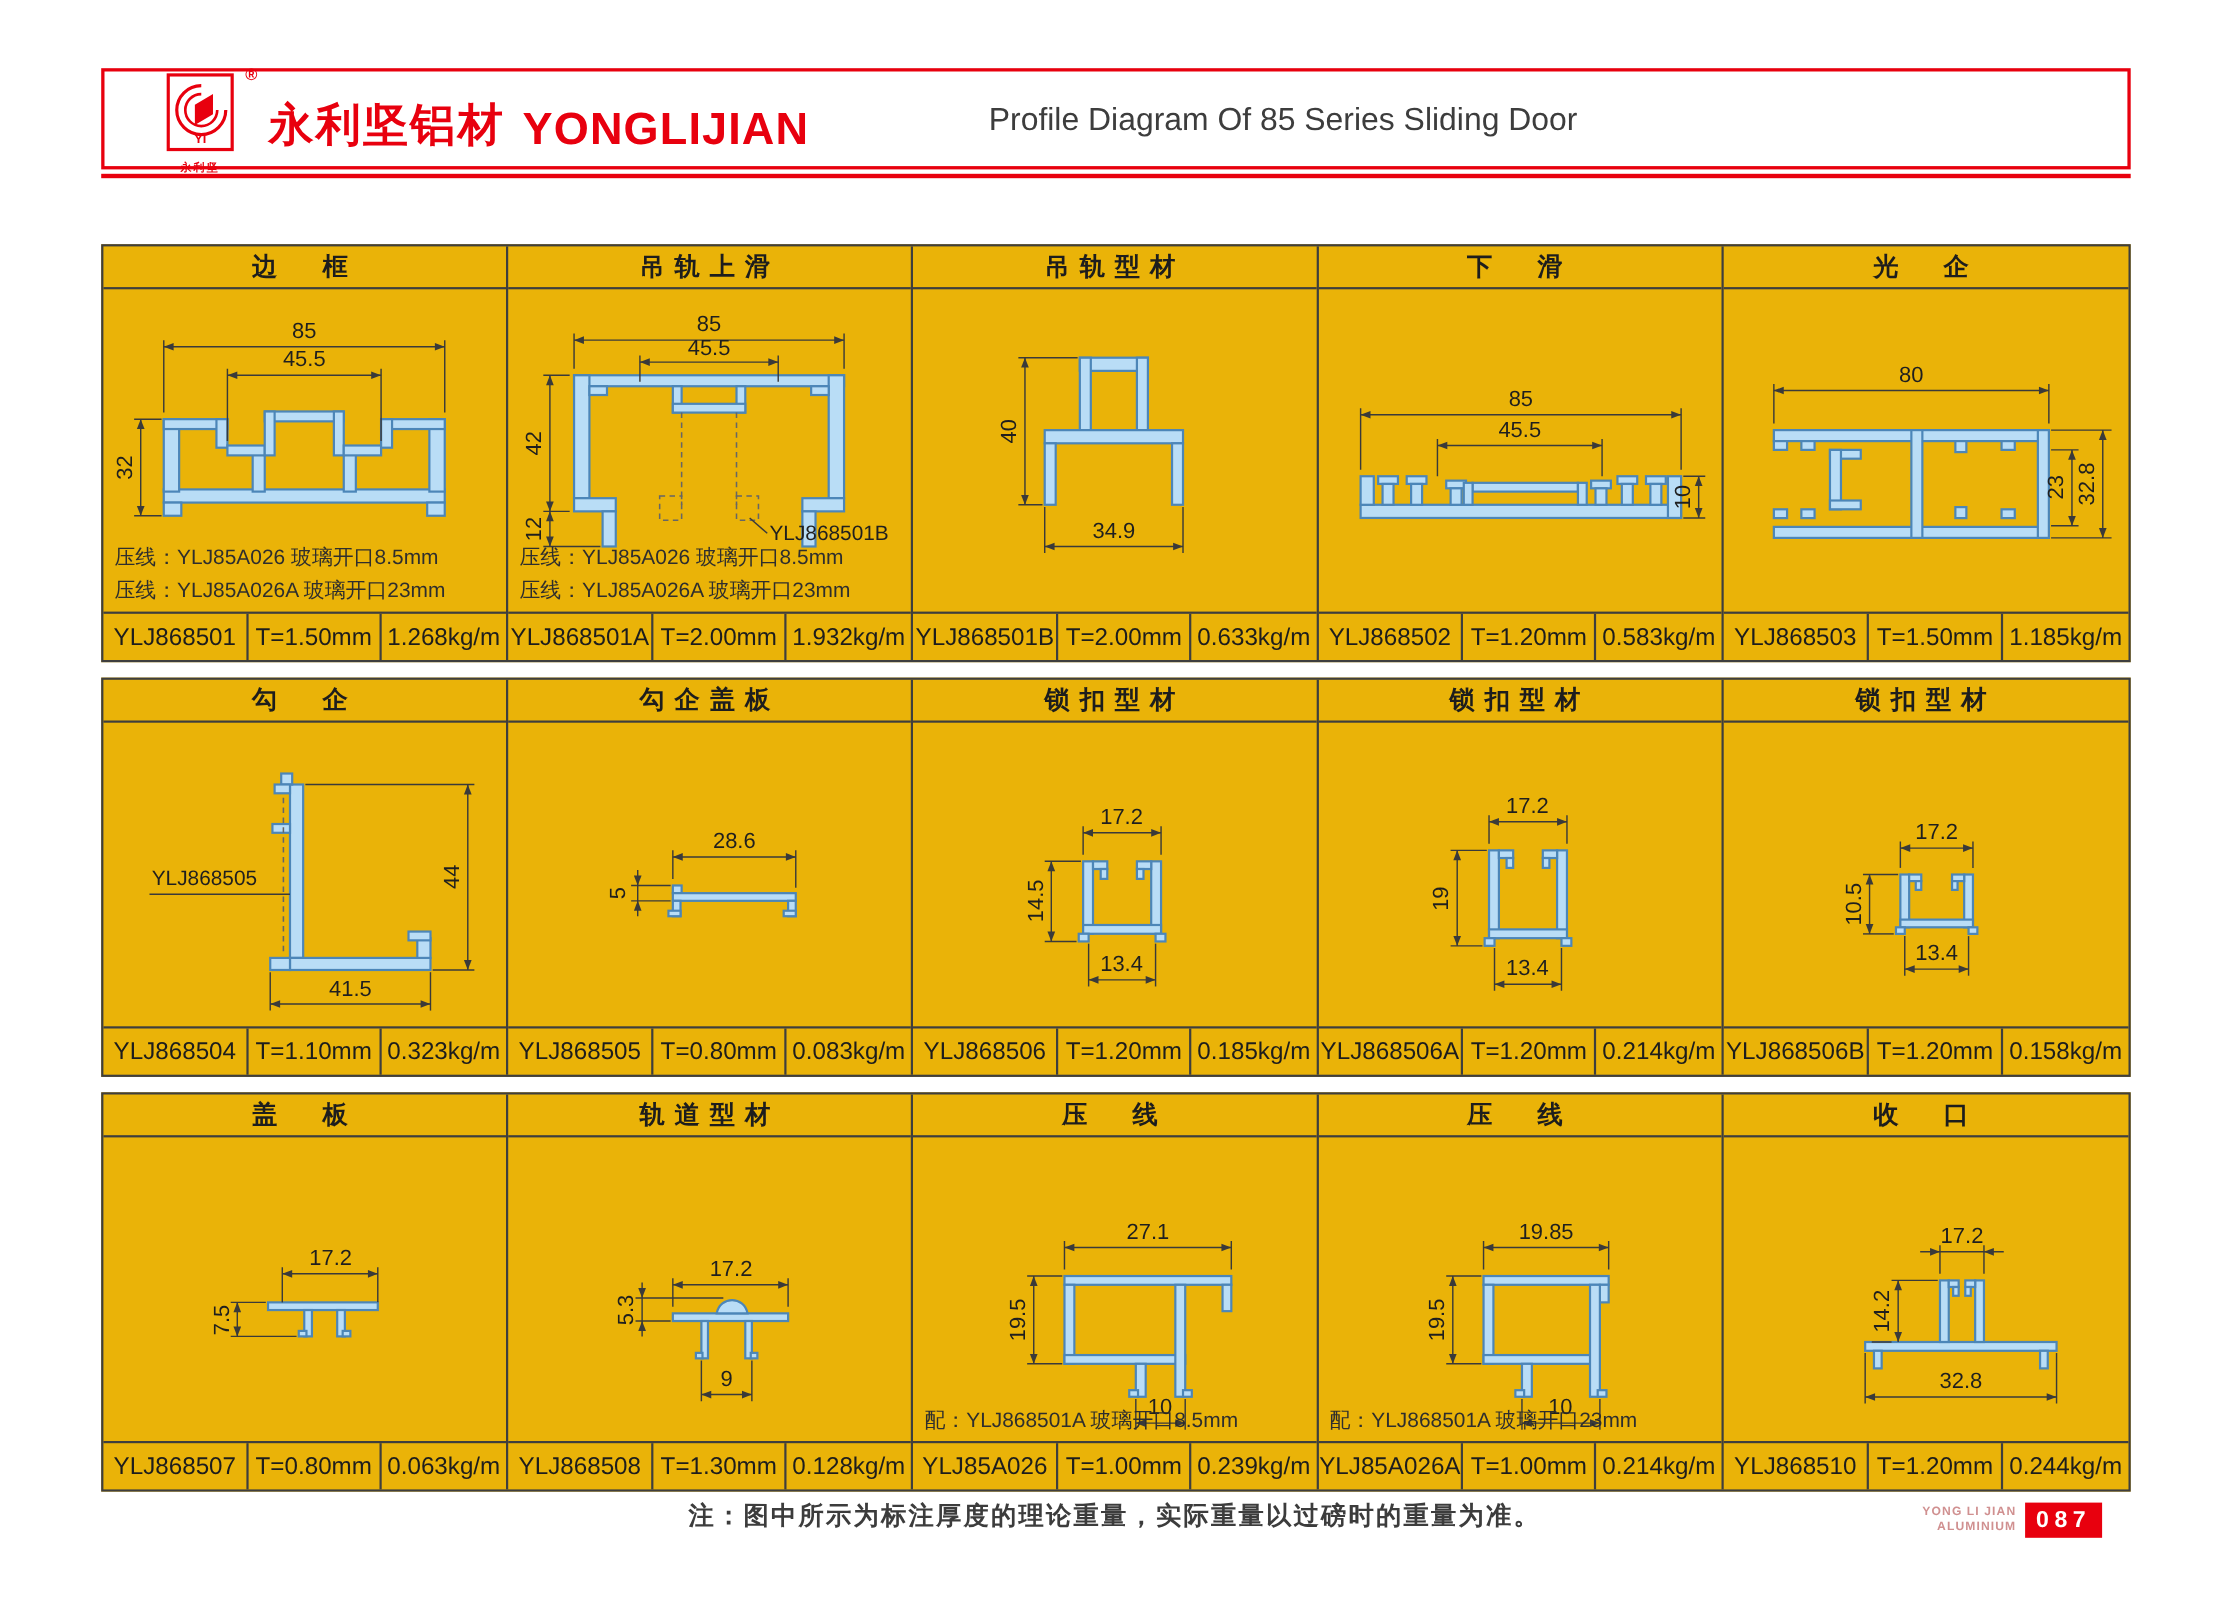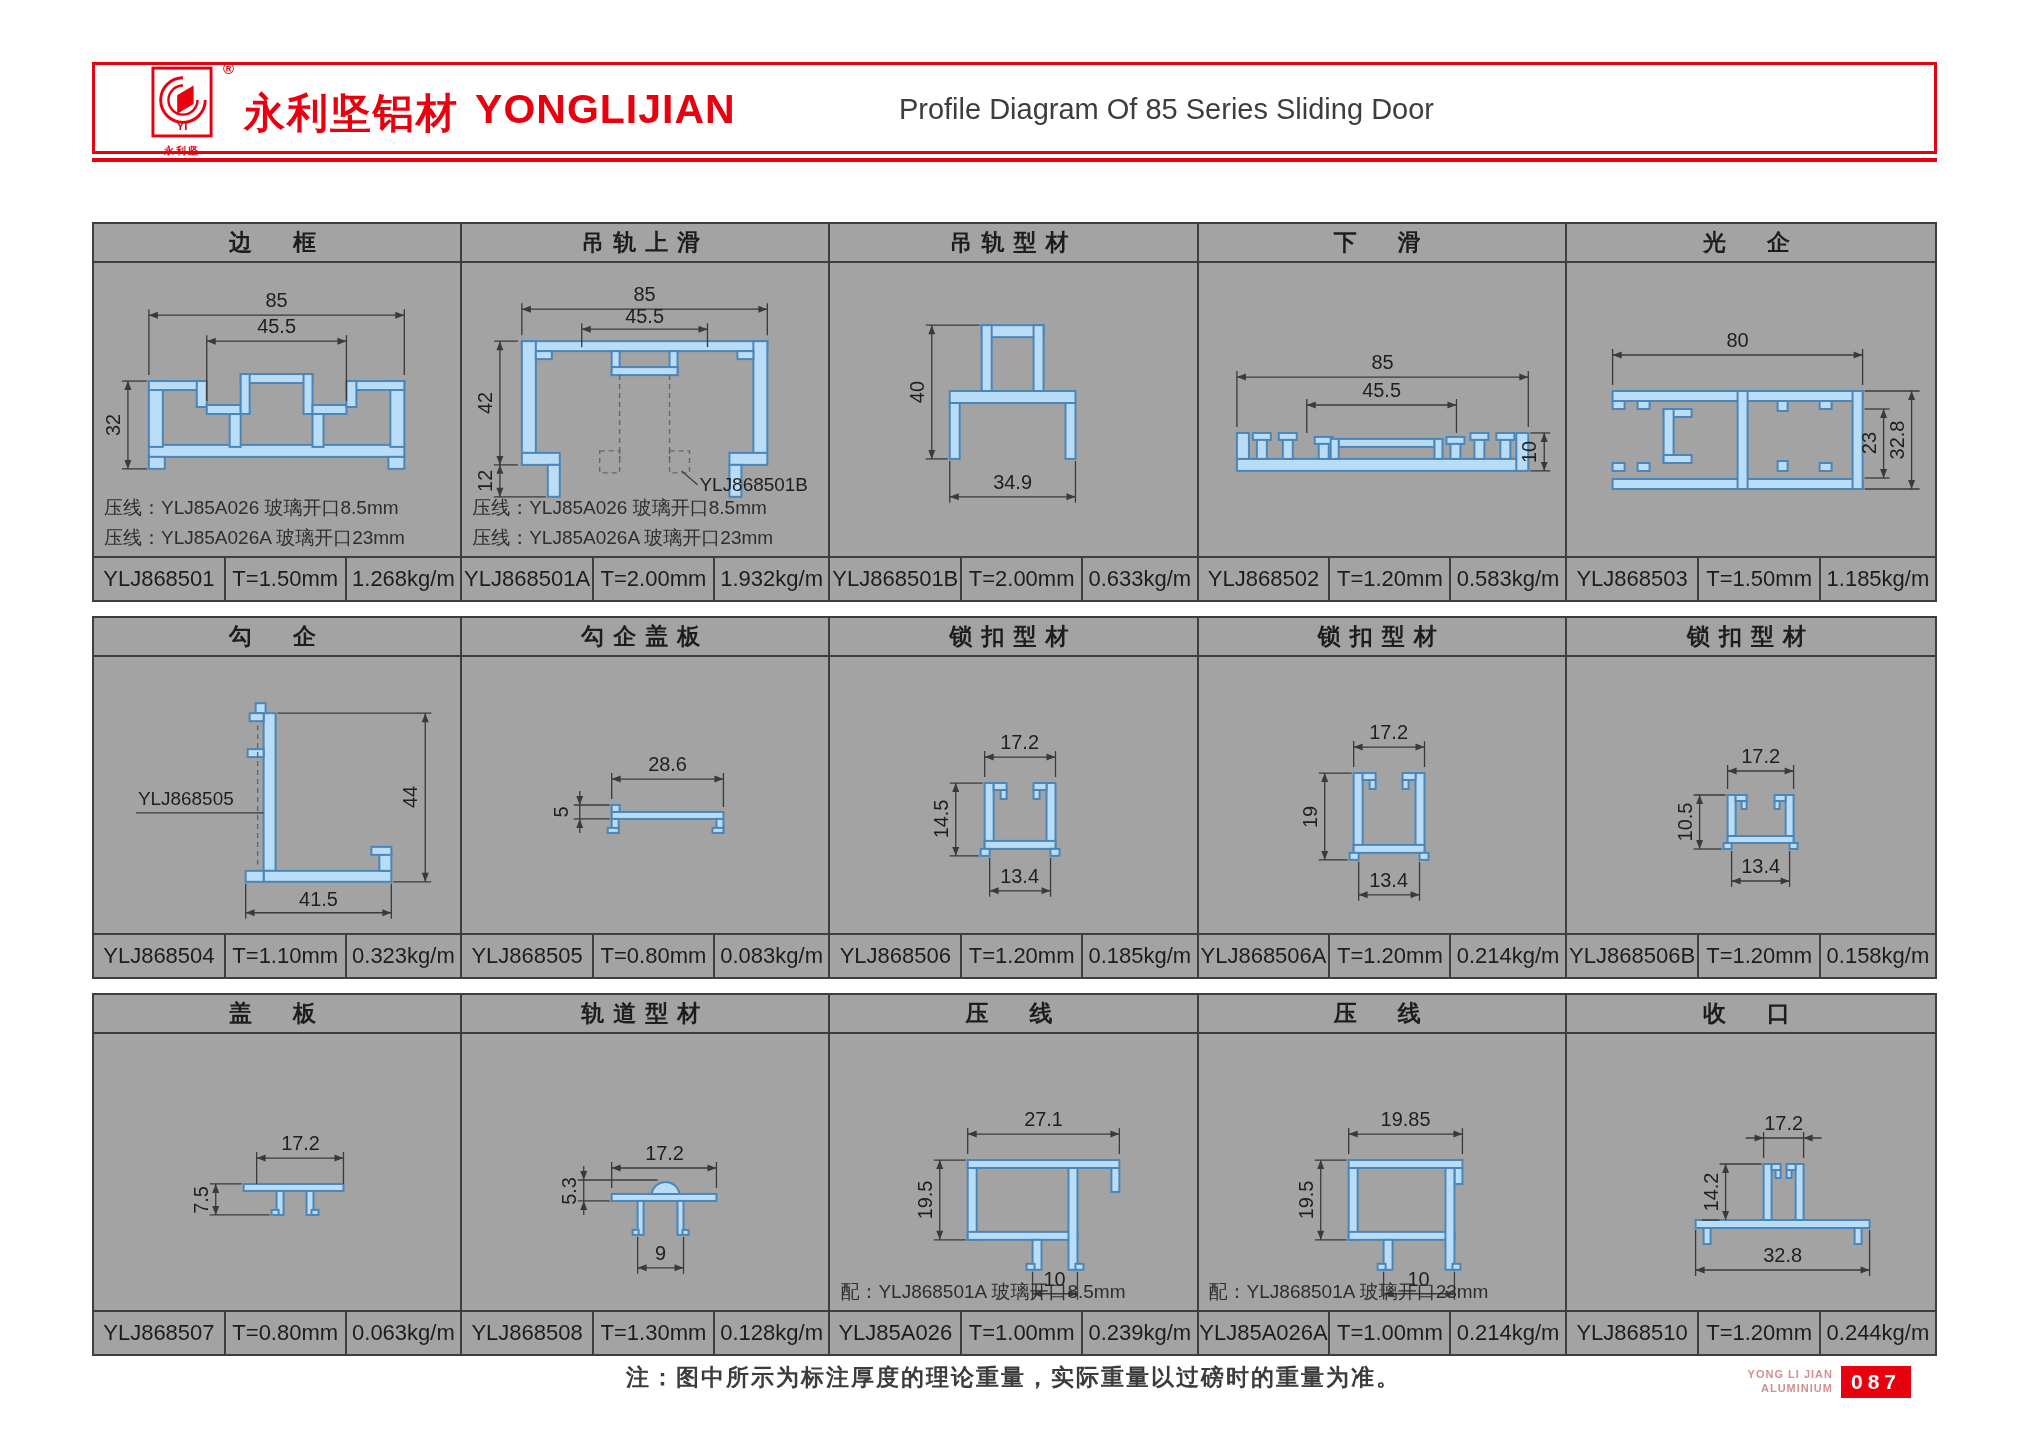--- a/index.html
+++ b/index.html
@@ -6,30 +6,30 @@
   body{width:2027px;height:1455px;position:relative;background:#fff;
        font-family:"Liberation Sans","DejaVu Sans",sans-serif;color:#222;}
   
   .hdr{position:absolute;left:92px;top:62px;width:1839px;height:86px;
        border:3px solid #e8000e;display:flex;align-items:center;background:#fff;}
   .hdr-rule{position:absolute;left:92px;top:158px;width:1845px;height:4px;background:#e8000e;}
   .logo{display:flex;align-items:flex-start;gap:10px;margin-left:56px;}
   .emblem-wrap{position:relative;width:62px;margin-top:8px;}
   .emb-cap{font-size:10px;color:#e8000e;text-align:center;letter-spacing:2px;font-weight:bold;}
   .reg{color:#e8000e;font-size:15px;font-weight:bold;margin-top:2px;}
-  .brand-line{display:flex;align-items:flex-start;gap:16px;margin-top:28px;}
+  .brand-line{display:flex;align-items:flex-end;gap:16px;margin-top:28px;}
   .brand-zh{color:#e8000e;font-size:41px;font-weight:bold;letter-spacing:2px;}
   .brand-en{color:#e8000e;font-size:41px;font-weight:bold;letter-spacing:1px;}
   .titles{margin-left:auto;margin-right:500px;text-align:center;}
   .t-zh{font-size:37px;color:#3d3d3d;font-weight:600;letter-spacing:2px;}
   .t-en{font-size:29px;color:#3d3d3d;margin-top:3px;}
   
   .grid{position:absolute;left:92px;top:222px;width:1845px;}
   .block{display:grid;grid-template-columns:repeat(5,1fr);border:2.5px solid #3e3e3e;
-         margin-bottom:14px;background:#a3a3a3;}
+         margin-bottom:14px;background:#eab308;}
   .cell{border-right:2px solid #3e3e3e;display:flex;flex-direction:column;min-width:0;}
   .cell:last-child{border-right:none;}
   .chead{height:37px;border-bottom:2px solid #3e3e3e;display:flex;align-items:center;
          justify-content:center;font-size:23px;font-weight:bold;color:#1d1d1d;letter-spacing:9px;}
   .cbody{position:relative;height:293px;overflow:hidden;}
   .b23 .cbody{height:276px;}
   .cfoot{height:42px;border-top:2px solid #3e3e3e;display:flex;font-size:22px;color:#1d1d1d;}
   .cfoot>div{display:flex;align-items:center;justify-content:center;border-right:2px solid #3e3e3e;box-sizing:border-box;}
   .cfoot>div:last-child{border-right:none;}
   .cfoot .c1{width:36%;}.cfoot .c2{width:33%;}.cfoot .c3{width:31%;}

